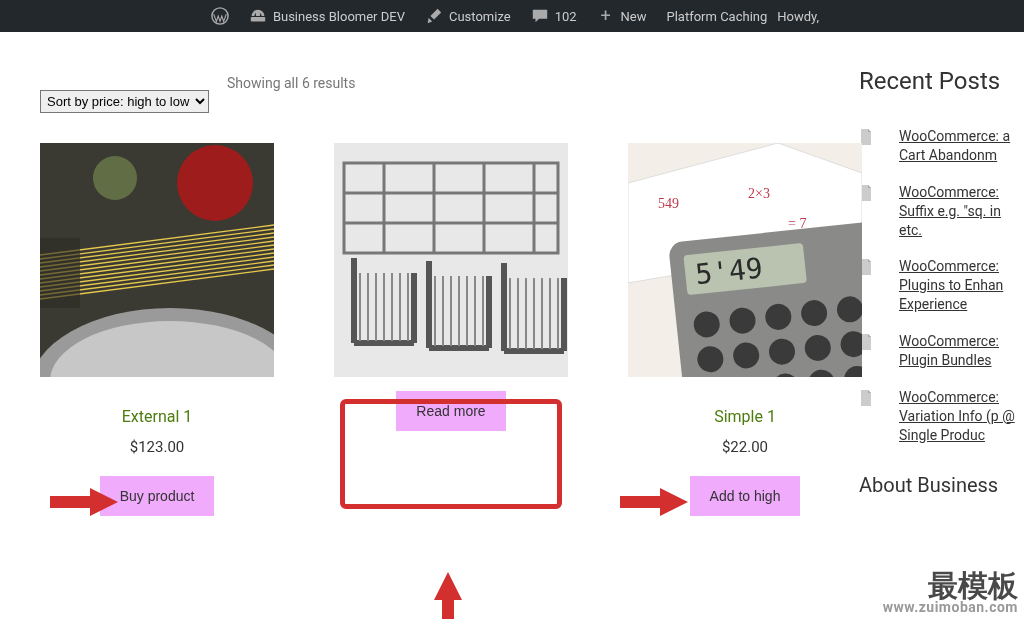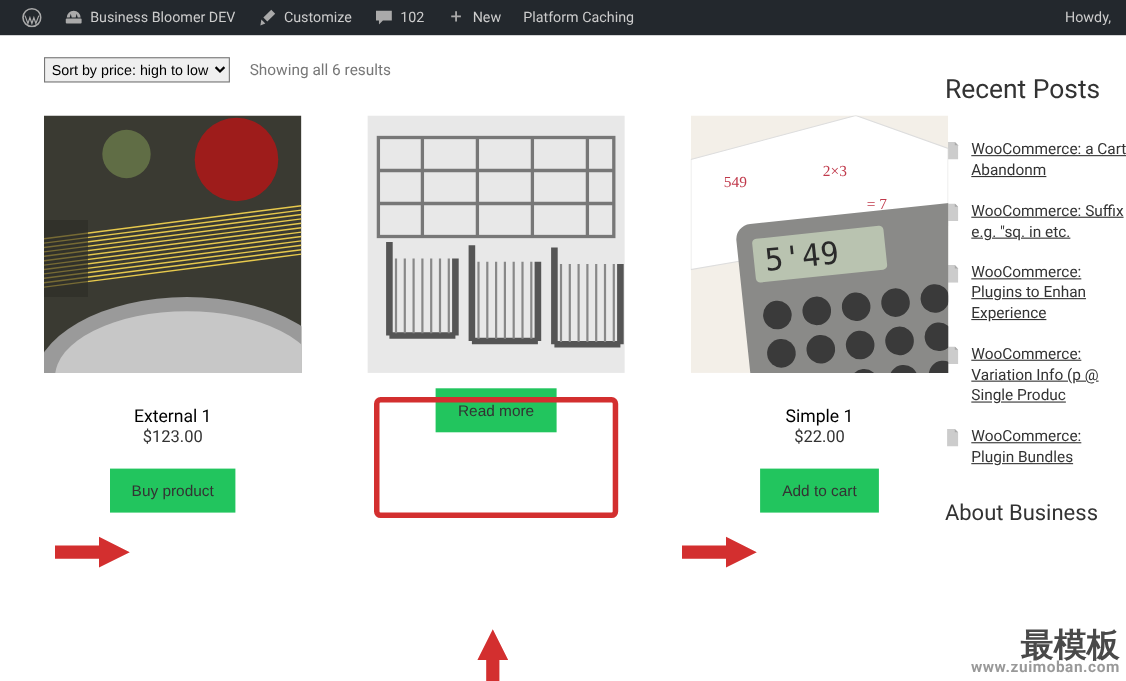--- a/index.html
+++ b/index.html
@@ -1,52 +1,52 @@
 <!DOCTYPE html>
 <html><head>
 <meta charset="utf-8">
 <style>
   * { box-sizing: border-box; margin: 0; padding: 0; }
   body { font-family: -apple-system, "Segoe UI", Roboto, Arial, sans-serif; font-size: 14px; color: #333; background: #fff; width: 1024px; height: 619px; overflow: hidden; position: relative; }
 
   
-  .admin-bar { background: #23282d; color: #eee; height: 32px; display: flex; align-items: center; padding: 0 10px; font-size: 13px; justify-content: space-between; }
+  .admin-bar { background: #23282d; color: #eee; height: 32px; display: flex; align-items: center; padding: 0 10px; font-size: 13px; justify-content: center; }
   .admin-left { display: flex; align-items: center; gap: 0; }
   .admin-item { display: flex; align-items: center; gap: 6px; padding: 0 10px; height: 32px; color: #ccc; cursor: pointer; }
   .admin-item svg, .admin-item .glyph { width: 18px; height: 18px; fill: #aaa; display: inline-block; text-align:center; line-height:18px; font-size:17px; }
   .admin-right { padding-right: 4px; color:#ccc; }
 
   
   .page { display: flex; padding: 20px 0 0 40px; gap: 40px; }
   .main { flex: 1; min-width: 0; }
   .sidebar { width: 165px; flex-shrink: 0; padding-top: 15px; }
 
   h1.page-title { font-size: 42px; font-weight: 300; color: #333; margin: 6px 0 28px 0; }
 
   .controls-row { display: flex; align-items: center; gap: 18px; margin-bottom: 30px; }
-  .sort-select { font-size: 13px; padding: 2px 2px; border:1px solid #767676; background:#efefef; }
+  .sort-select { font-size: 13px; padding: 2px 2px; border:1px solid #767676; background:#efefef;margin-top:38px; }
   .result-count { color: #777; font-size: 14px; }
 
   .products { display: flex; gap: 60px; }
   .product { width: 234px; text-align: center; position: relative; }
-  .product-title { font-size: 16px; font-weight: 400; margin-top: 30px; color:#000000; }
-  .product-price { font-size: 15px; color: #333; }
-  .product-btn { display: inline-block; background: #22c55e; color:#333; padding: 12px 20px; font-size: 14px; margin-top: 20px; border:0; cursor:pointer; }
+  .product-title { font-size: 16px; font-weight: 400; margin-top: 30px; color:#4d7c0f; }
+  .product-price { font-size: 15px; color: #333; margin-top: 12px; }
+  .product-btn { display: inline-block; background: #f0abfc; color:#333; padding: 12px 20px; font-size: 14px; margin-top: 20px; border:0; cursor:pointer; }
 
   .highlight-box { position:absolute; border:5px solid #d32f2f; border-radius:6px; left:6px; right:6px; top:256px; height:110px; pointer-events:none; }
 
   
   .arrow { position: absolute; width: 70px; height: 32px; }
   .arrow.down { width:32px; height:70px; }
 
   
   .widget-title { font-size: 24px; font-weight: 400; color:#333; margin-bottom: 32px; }
   .recent-list { list-style:none; }
   .recent-list li { display:flex; gap:10px; margin-bottom: 18px; font-size:14px; }
-  .recent-list a { color:#333; text-decoration: underline; line-height:1.35; }
+  .recent-list a { color:#333; text-decoration: underline; line-height:1.35;margin-left:16px; }
   .doc-icon { width:14px; height:16px; flex-shrink:0; fill:#bbb; margin-top:2px; }
   .about-title { font-size:20px; font-weight:400; margin-top:28px; }
 
   
   .wm { position:absolute; right:6px; font-weight:bold; color:#222; opacity:.82; pointer-events:none; }
   .wm1 { bottom:12px; font-size:30px; font-family: "SimSun","Songti SC",serif; }
   .wm2 { bottom:4px; font-size:14px; color:#888; opacity:.85; letter-spacing:.5px; }
 
   
   .img-svg { width:234px; height:234px; display:block; }
@@ -219,21 +219,21 @@
                   <circle cx="66" cy="155" r="13"></circle>
                   <circle cx="102" cy="155" r="13"></circle>
                   <circle cx="138" cy="155" r="13"></circle>
                   <circle cx="174" cy="155" r="13"></circle>
               </g>
             </g>
           </svg>
         </a>
         <div class="product-title">Simple 1</div>
         <div class="product-price">$22.00</div>
-        <button class="product-btn">Add to cart</button>
+        <button class="product-btn">Add to high</button>
       </div>
 
     </div>
   </div>
 
   <aside class="sidebar">
     <h3 class="widget-title">Recent Posts</h3>
     <ul class="recent-list">
       <li>
         <svg class="doc-icon" viewBox="0 0 14 16">
@@ -254,28 +254,28 @@
             <path d="M2 0h7l3 3v13H2z" fill="#ccc"></path>
             <path d="M9 0v3h3" fill="#aaa"></path>
           </svg>
         <a>WooCommerce:  Plugins to Enhan Experience</a>
       </li>
       <li>
         <svg class="doc-icon" viewBox="0 0 14 16">
             <path d="M2 0h7l3 3v13H2z" fill="#ccc"></path>
             <path d="M9 0v3h3" fill="#aaa"></path>
           </svg>
+        <a>WooCommerce:  Plugin Bundles</a>
+      </li>
+      <li>
+        <svg class="doc-icon" viewBox="0 0 14 16">
+            <path d="M2 0h7l3 3v13H2z" fill="#ccc"></path>
+            <path d="M9 0v3h3" fill="#aaa"></path>
+          </svg>
         <a>WooCommerce:  Variation Info (p @ Single Produc</a>
-      </li>
-      <li>
-        <svg class="doc-icon" viewBox="0 0 14 16">
-            <path d="M2 0h7l3 3v13H2z" fill="#ccc"></path>
-            <path d="M9 0v3h3" fill="#aaa"></path>
-          </svg>
-        <a>WooCommerce:  Plugin Bundles</a>
       </li>
     </ul>
     <h3 class="about-title">About Business</h3>
   </aside>
 </div>
 
 <svg class="arrow" style="position:absolute; left:50px; top:486px;" viewBox="0 0 70 32">
   <polygon points="0,10 40,10 40,2 68,16 40,30 40,22 0,22" fill="#d32f2f"></polygon>
 </svg>
 <svg class="arrow" style="position:absolute; left:620px; top:486px;" viewBox="0 0 70 32">

